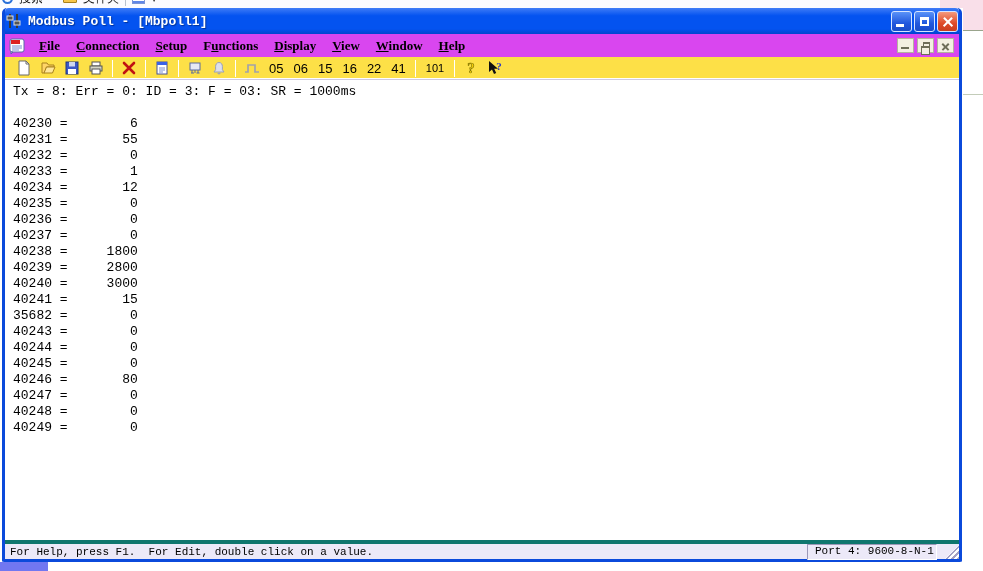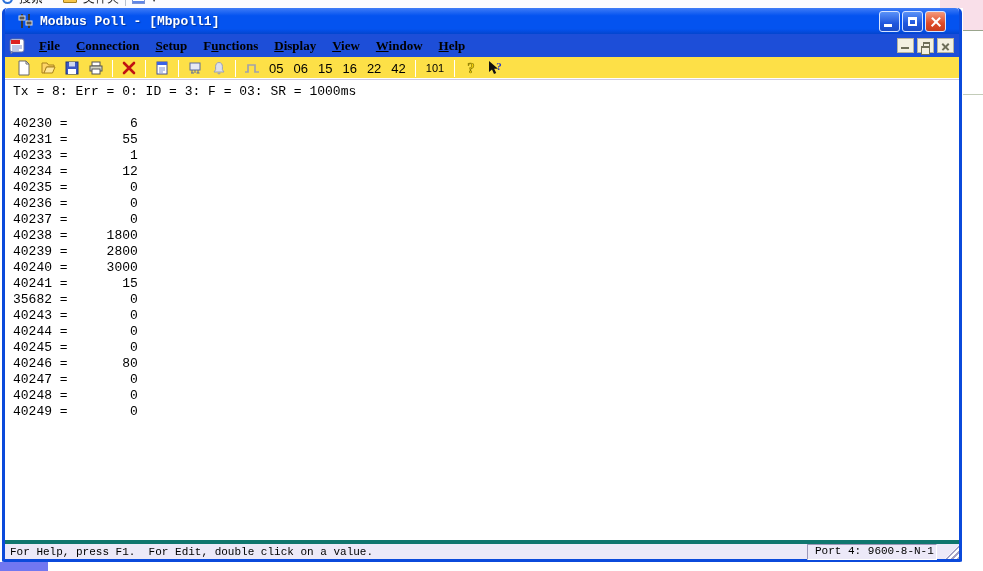--- a/index.html
+++ b/index.html
@@ -28,36 +28,36 @@
   #bg-bottom-left { left:0; top:562px; width:48px; height:9px; background:#7177f1; }
 
   
   #window { left:2px; top:8px; width:960px; height:554px;
     background:#ece9f8; border:3px solid #0b4adb; border-top:none;
     border-radius:5px 5px 2px 2px; display:flex; flex-direction:column; }
 
   
   #titlebar { height:26px; flex:0 0 26px; border-radius:4px 4px 0 0;
     background:linear-gradient(#3f7cf7 0%, #0453f0 30%, #0453f0 80%, #0345cf 100%);
-    display:flex; align-items:center; padding:0 13px; }
+    display:flex; align-items:center; padding:0 1px; }
   #title-text { color:#fff; font:bold 13px "Liberation Mono", monospace;
     margin-left:6px; text-shadow:1px 1px 1px #02339a; white-space:pre; }
   #titlebar-buttons { margin-left:auto; display:flex; gap:2px; }
   .tb-btn { width:21px; height:21px; border-radius:3px; border:1px solid #d6e4ff;
     background:linear-gradient(#5a92f8,#2057dd 60%,#1a4cc8);
     display:flex; align-items:center; justify-content:center; position:relative; }
   .tb-btn.close { background:linear-gradient(#f49a7c,#de4a28 60%,#c93d1e); }
   .g-min { position:absolute; left:4px; bottom:4px; width:8px; height:3px; background:#fff; }
   .g-max { width:9px; height:9px; border:2px solid #fff; border-top-width:3px; }
   .g-x1,.g-x2 { position:absolute; left:4px; top:9px; width:12px; height:2.4px; background:#fff; }
   .g-x1 { transform:rotate(45deg); } .g-x2 { transform:rotate(-45deg); }
 
   
   #menubar { height:23px; flex:0 0 23px; display:flex; align-items:center;
-    background:#1d4ed8; padding:0 3px; }
+    background:#d946ef; padding:0 3px; }
   #menu-items { display:flex; }
   .menu-item { padding:2px 8px; font:bold 13px "Liberation Serif", serif;
     color:#000; white-space:nowrap; }
   .menu-item u { text-decoration:underline; }
   #mdi-buttons { margin-left:auto; display:flex; gap:3px; padding-right:2px; }
   .mdi-btn { width:17px; height:15px; border:1px solid #b5b29f; background:#f3f0e1;
     display:flex; align-items:center; justify-content:center; position:relative; }
   .m-min { position:absolute; left:3px; bottom:3px; width:8px; height:2px; background:#6e6e58; }
   .m-restore { width:7px; height:6px; border:1px solid #6e6e58; border-top-width:2px;
     position:relative; margin-left:2px; margin-bottom:2px; background:#f3f0e1; }
@@ -232,21 +232,21 @@
       <svg width="16" height="16" viewBox="0 0 16 16">
         <path d="M1 12h3V5h7v7h4" fill="none" stroke="#a2a2aa" stroke-width="1.7"></path>
       </svg>
     </div>
     <div id="function-buttons" style="display:flex">
         <div class="fn-btn">05</div>
         <div class="fn-btn">06</div>
         <div class="fn-btn">15</div>
         <div class="fn-btn">16</div>
         <div class="fn-btn">22</div>
-        <div class="fn-btn">42</div>
+        <div class="fn-btn">41</div>
       </div>
     <div class="tool-sep"></div>
     <div class="fn-101">101</div>
     <div class="tool-sep"></div>
     <div class="tool-btn">
       <svg width="16" height="16" viewBox="0 0 16 16">
         <text x="8" y="13" text-anchor="middle" font-family="Liberation Serif, serif" font-size="15" font-weight="bold" fill="#f2cc0a" stroke="#7a6e00" stroke-width="0.6">?</text>
       </svg>
     </div>
     <div class="tool-btn">
@@ -255,20 +255,21 @@
         <text x="13" y="10" text-anchor="middle" font-family="Liberation Serif, serif" font-size="11" font-weight="bold" fill="#2233cc">?</text>
       </svg>
     </div>
   </div>
 
   <div id="client">
     <div id="poll-status">Tx = 8: Err = 0: ID = 3: F = 03: SR = 1000ms</div>
     <div id="register-list">
         <div class="reg-row">40230 =        6</div>
         <div class="reg-row">40231 =       55</div>
+        <div class="reg-row">40232 =        0</div>
         <div class="reg-row">40233 =        1</div>
         <div class="reg-row">40234 =       12</div>
         <div class="reg-row">40235 =        0</div>
         <div class="reg-row">40236 =        0</div>
         <div class="reg-row">40237 =        0</div>
         <div class="reg-row">40238 =     1800</div>
         <div class="reg-row">40239 =     2800</div>
         <div class="reg-row">40240 =     3000</div>
         <div class="reg-row">40241 =       15</div>
         <div class="reg-row">35682 =        0</div>

